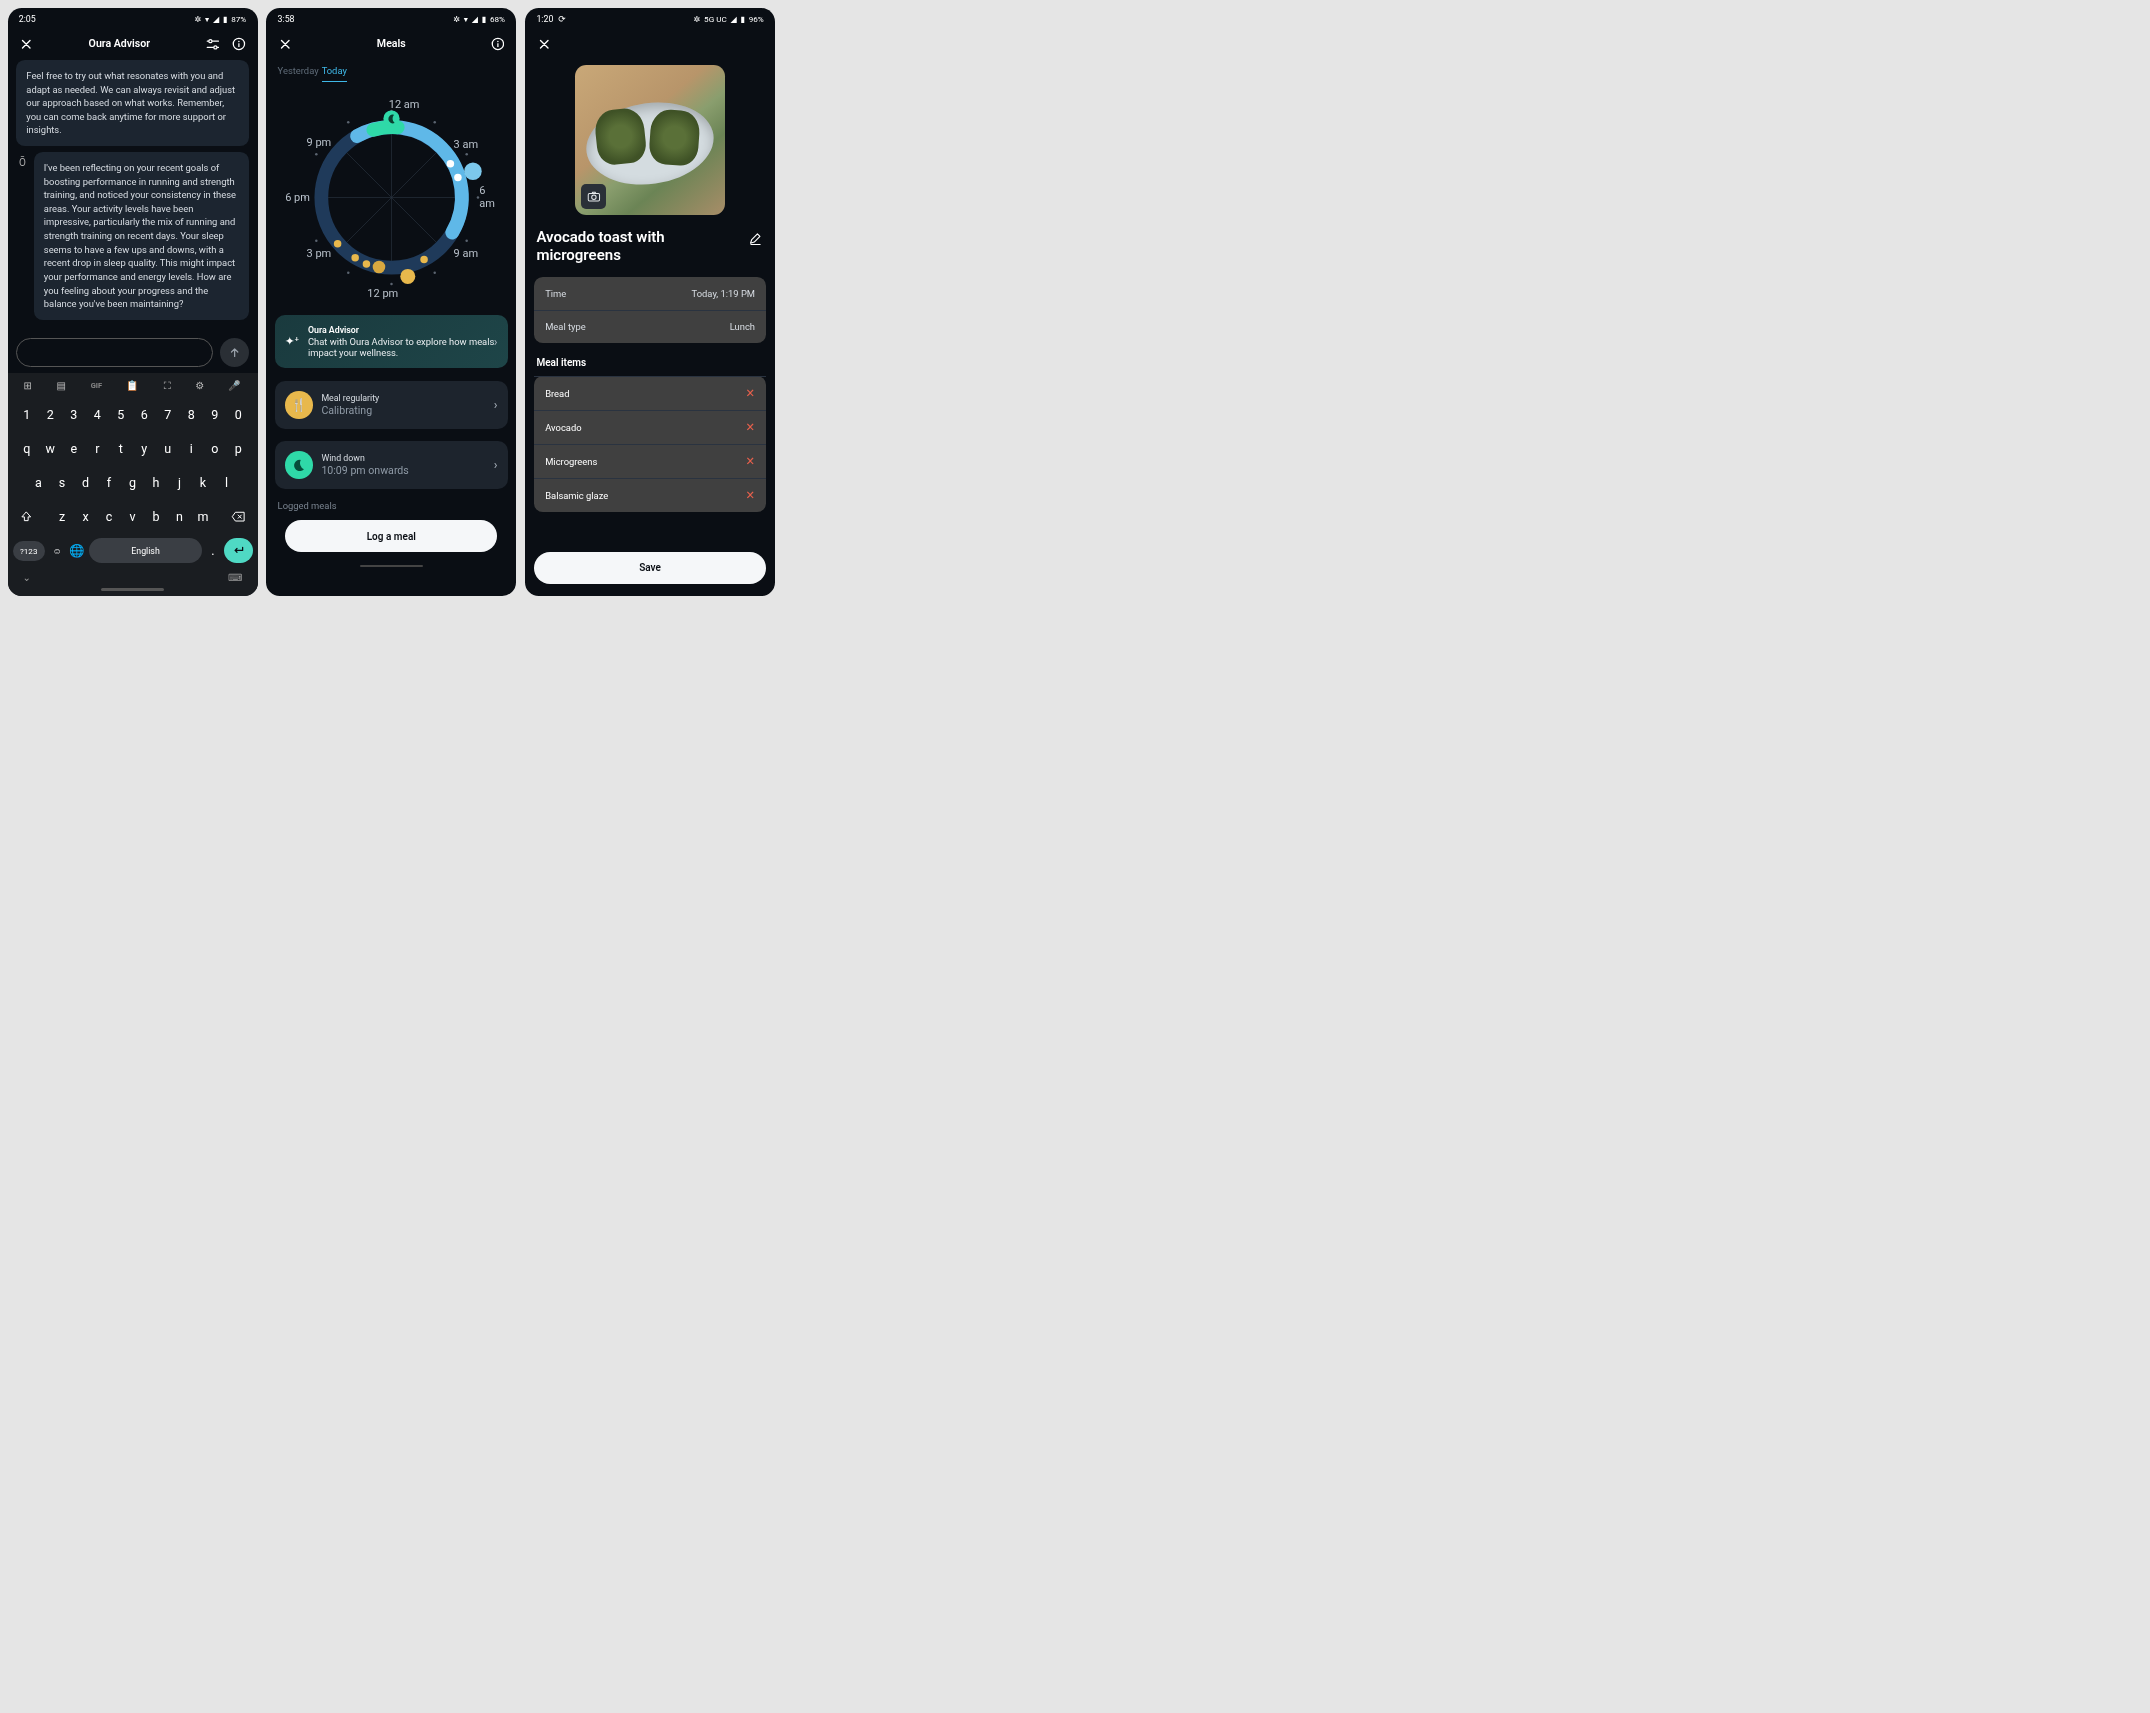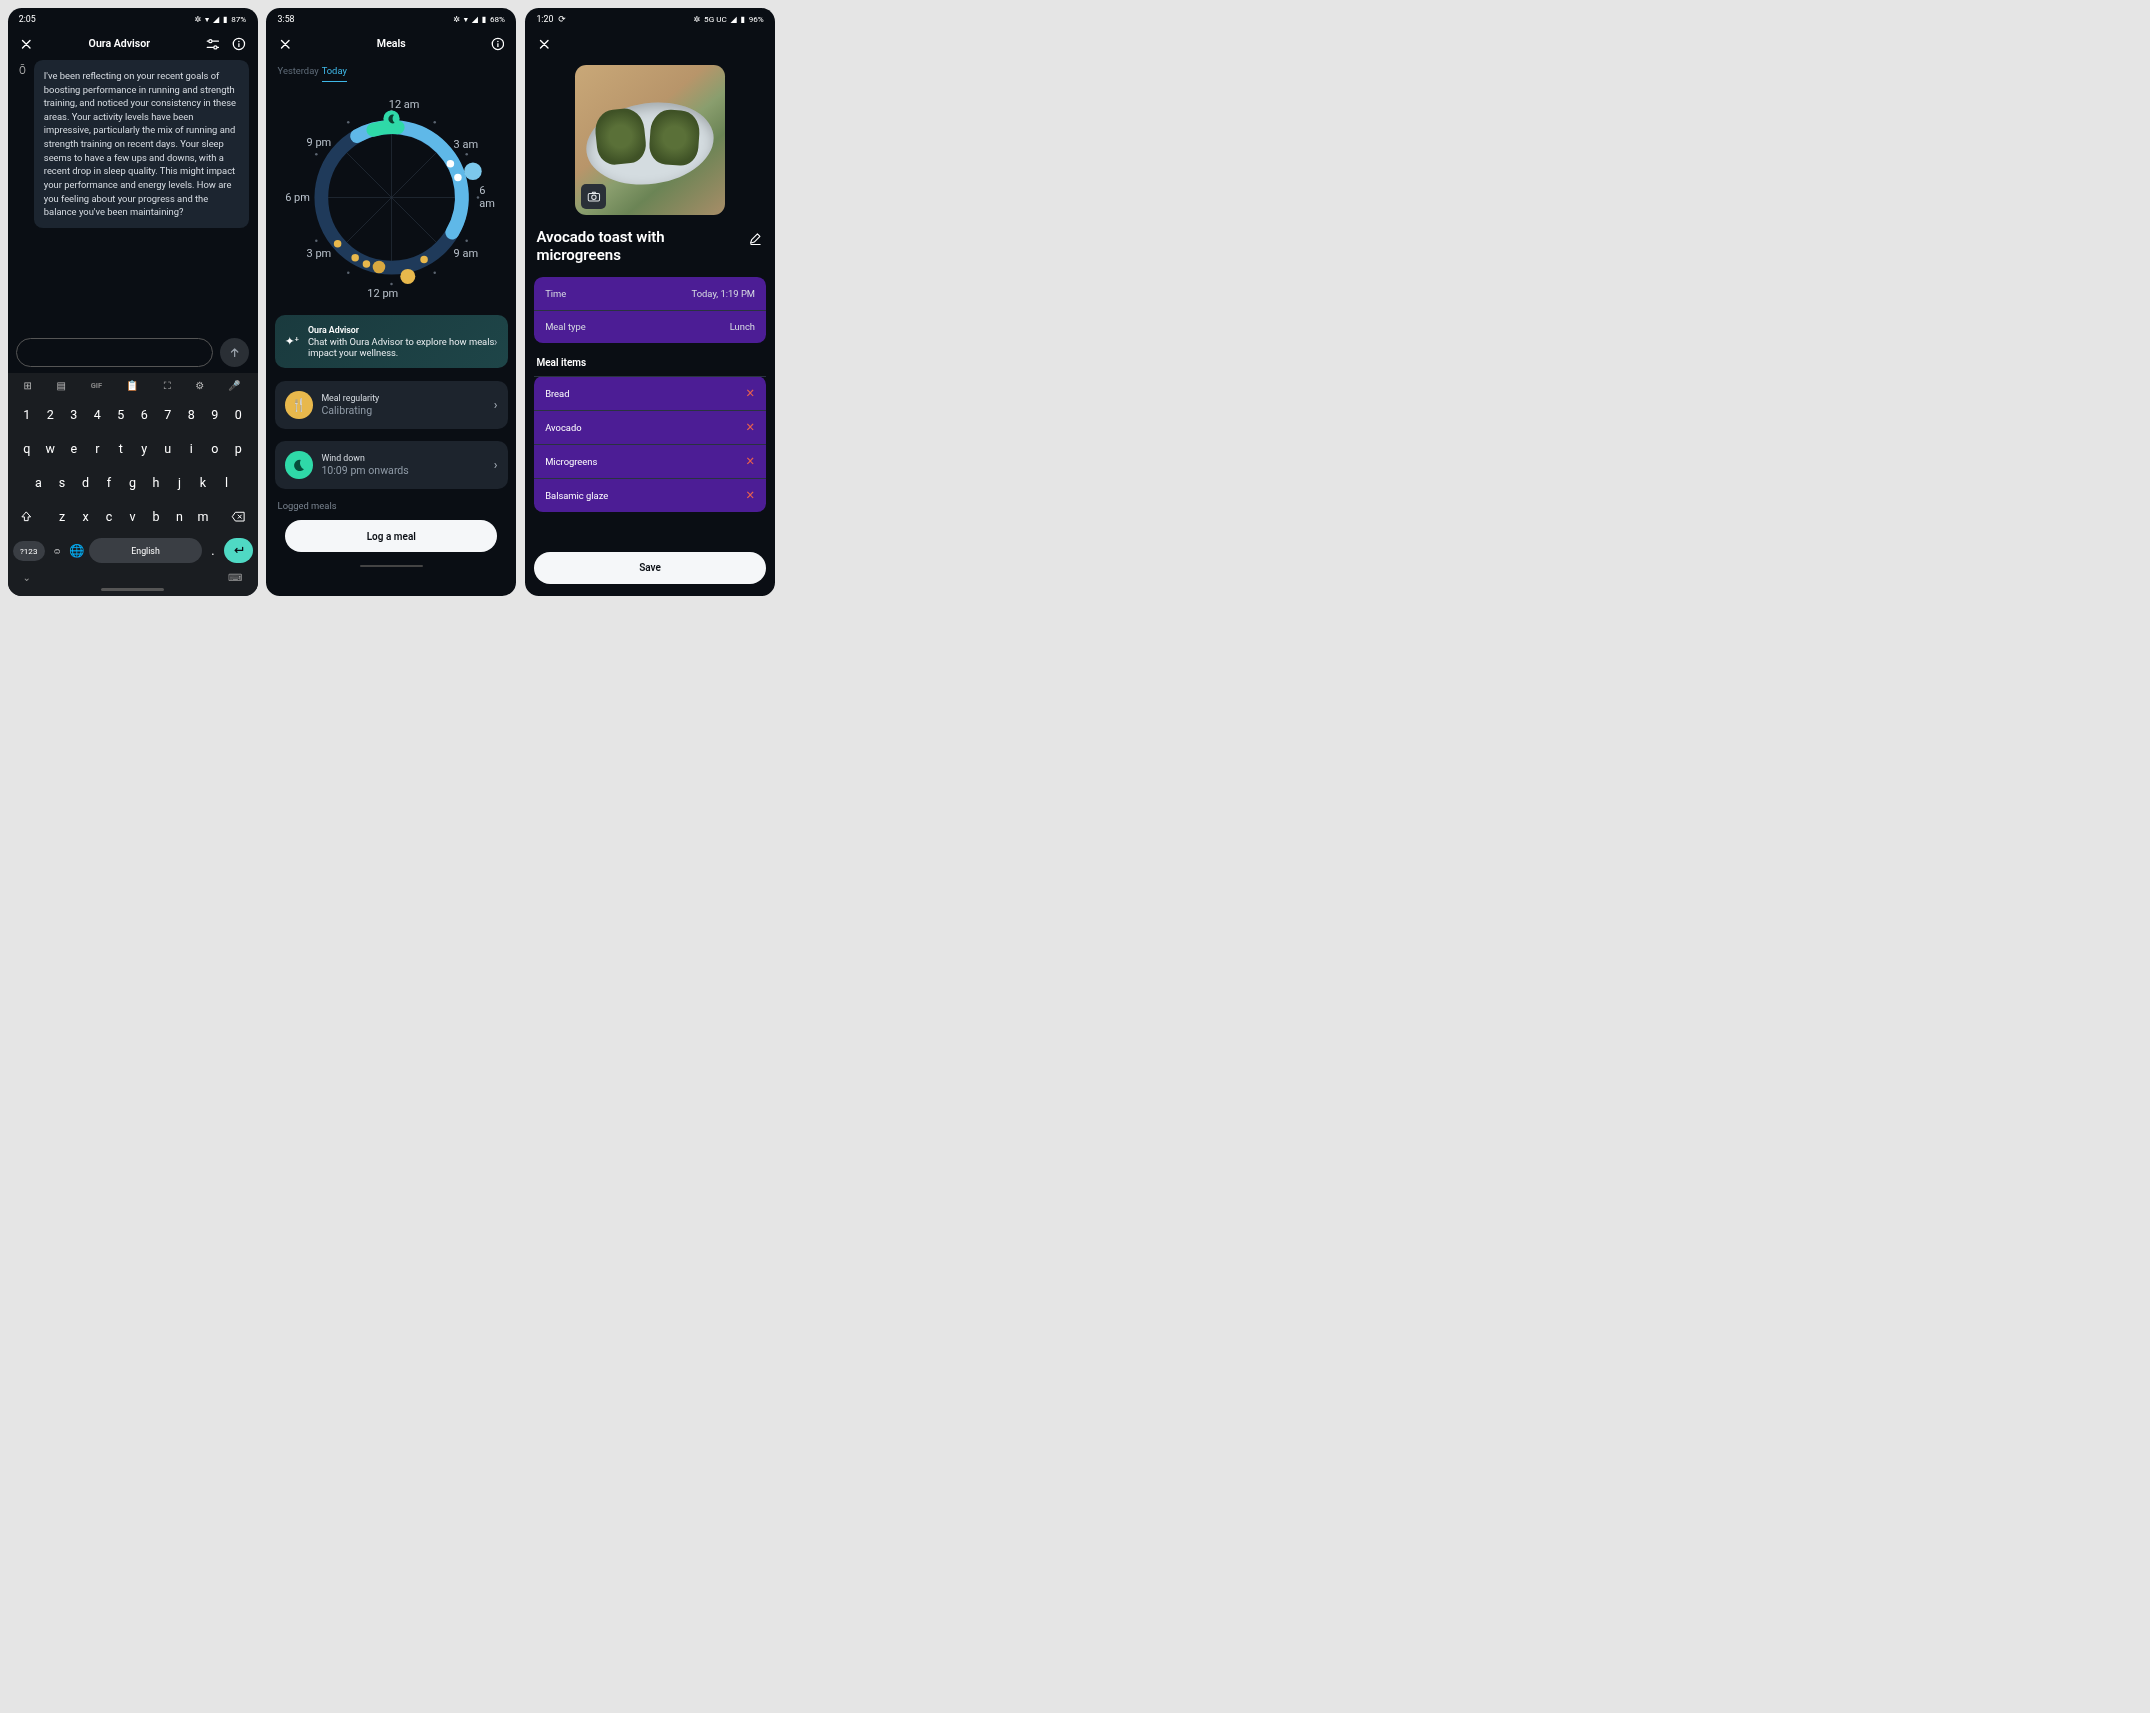--- a/index.html
+++ b/index.html
@@ -46,21 +46,21 @@
   .pill-btn { background:#f5f7f9; color:#0a0e14; border-radius:17.5px; height:32.5px; margin:3.8px 19px 8.8px; display:flex; align-items:center; justify-content:center; font-size:10px; font-weight:600; }
   
   .meal-photo { width:150px; height:150px; margin:5px auto 0; border-radius:11.3px; background:linear-gradient(140deg,#c9a878 0%,#b8956a 40%,#8a9e6e 55%,#6b8455 70%,#a88d68 100%); position:relative; overflow:hidden; }
   .plate { position:absolute; left:11.3px; top:38px; width:128px; height:81px; background:#d4dce0; border-radius:50%; transform:rotate(-8deg); box-shadow:inset 0 5px 12.5px rgba(0,0,0,.25); }
   .toast { position:absolute; width:49px; height:55px; background:radial-gradient(circle,#5a7038 30%,#3f5226 70%); border-radius:40% 40% 35% 35%; }
   .toast.t1 { left:21px; top:44px; transform:rotate(-6deg); }
   .toast.t2 { left:75px; top:45px; transform:rotate(4deg); }
   .cam-badge { position:absolute; left:6.3px; bottom:6.3px; width:25px; height:25px; background:#2a3038; border-radius:5px; display:flex; align-items:center; justify-content:center; }
   .meal-title-row { display:flex; align-items:flex-start; justify-content:space-between; padding:12.5px 11.3px 10px; }
   .meal-title { font-size:15px; font-weight:600; line-height:1.2; }
-  .info-card { background:#4c1d95; border-radius:8.8px; margin:3.8px 8.8px; }
+  .info-card { background:#404040; border-radius:8.8px; margin:3.8px 8.8px; }
   .info-row { display:flex; justify-content:space-between; padding:10.6px 11.3px; font-size:9.4px; }
   .info-row + .info-row { border-top:0.6px solid #2a3340; }
   .info-label { color:#d8dde3; }
   .info-val { color:#d8dde3; }
   .items-header { font-size:10px; font-weight:600; padding:10px 11.3px 5px; }
   .item-row { display:flex; justify-content:space-between; align-items:center; padding:10px 11.3px; font-size:9.4px; border-top:0.6px solid #2a3340; }
   .item-x { color:#e8604c; font-size:11.3px; font-weight:300; }
   svg { display:block; }
 </style>
 </head>
@@ -95,20 +95,21 @@
       <div class="icon-btn">
         <svg width="13.8" height="13.8" viewBox="0 0 22 22">
             <circle cx="11" cy="11" r="9" stroke="#fff" stroke-width="2" fill="none"></circle>
             <circle cx="11" cy="7" r="1.2" fill="#fff"></circle>
             <rect x="10" y="10" width="2" height="6" fill="#fff"></rect>
           </svg>
       </div>
     </div>
   </div>
   <div class="chat-body">
+    <div class="msg-bubble">Feel free to try out what resonates with you and adapt as needed. We can always revisit and adjust our approach based on what works. Remember, you can come back anytime for more support or insights.</div>
     <div class="msg-row">
       <div class="avatar-o">Ō</div>
       <div class="msg-bubble" style="flex:1">I've been reflecting on your recent goals of boosting performance in running and strength training, and noticed your consistency in these areas. Your activity levels have been impressive, particularly the mix of running and strength training on recent days. Your sleep seems to have a few ups and downs, with a recent drop in sleep quality. This might impact your performance and energy levels. How are you feeling about your progress and the balance you've been maintaining?</div>
     </div>
   </div>
   <div class="input-row">
     <div class="text-input"></div>
     <div class="send-btn">
       <svg width="11.3" height="11.3" viewBox="0 0 18 18">
           <path d="M9 15 V3 M4 8 L9 3 L14 8" stroke="#9aa2ab" stroke-width="2" fill="none" stroke-linecap="round" stroke-linejoin="round"></path>

